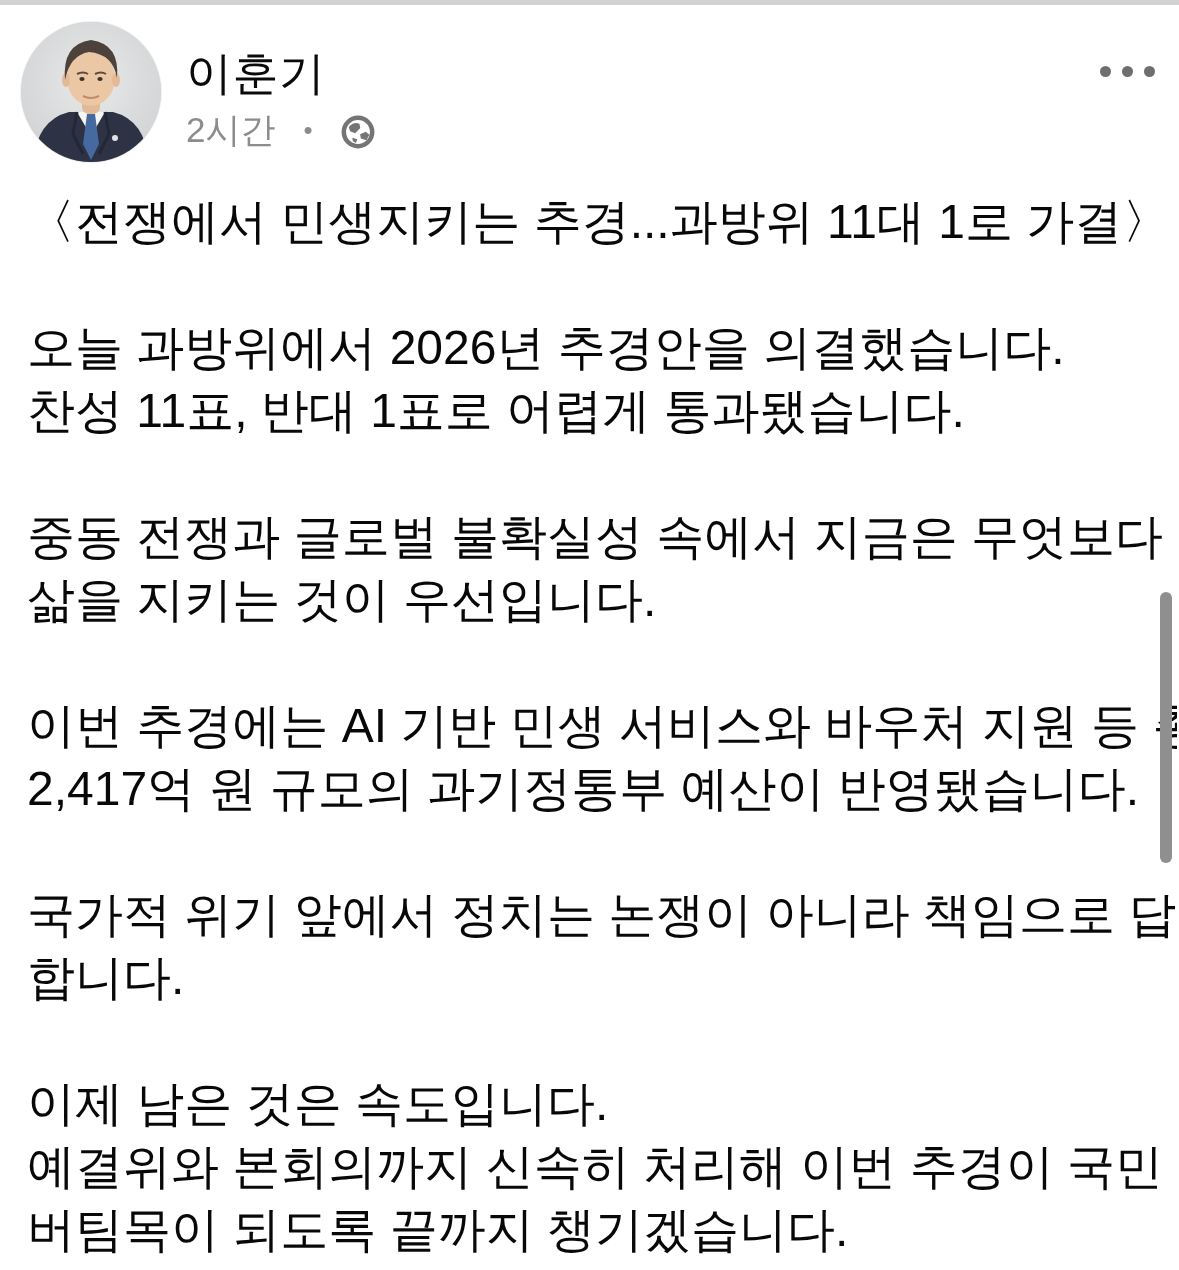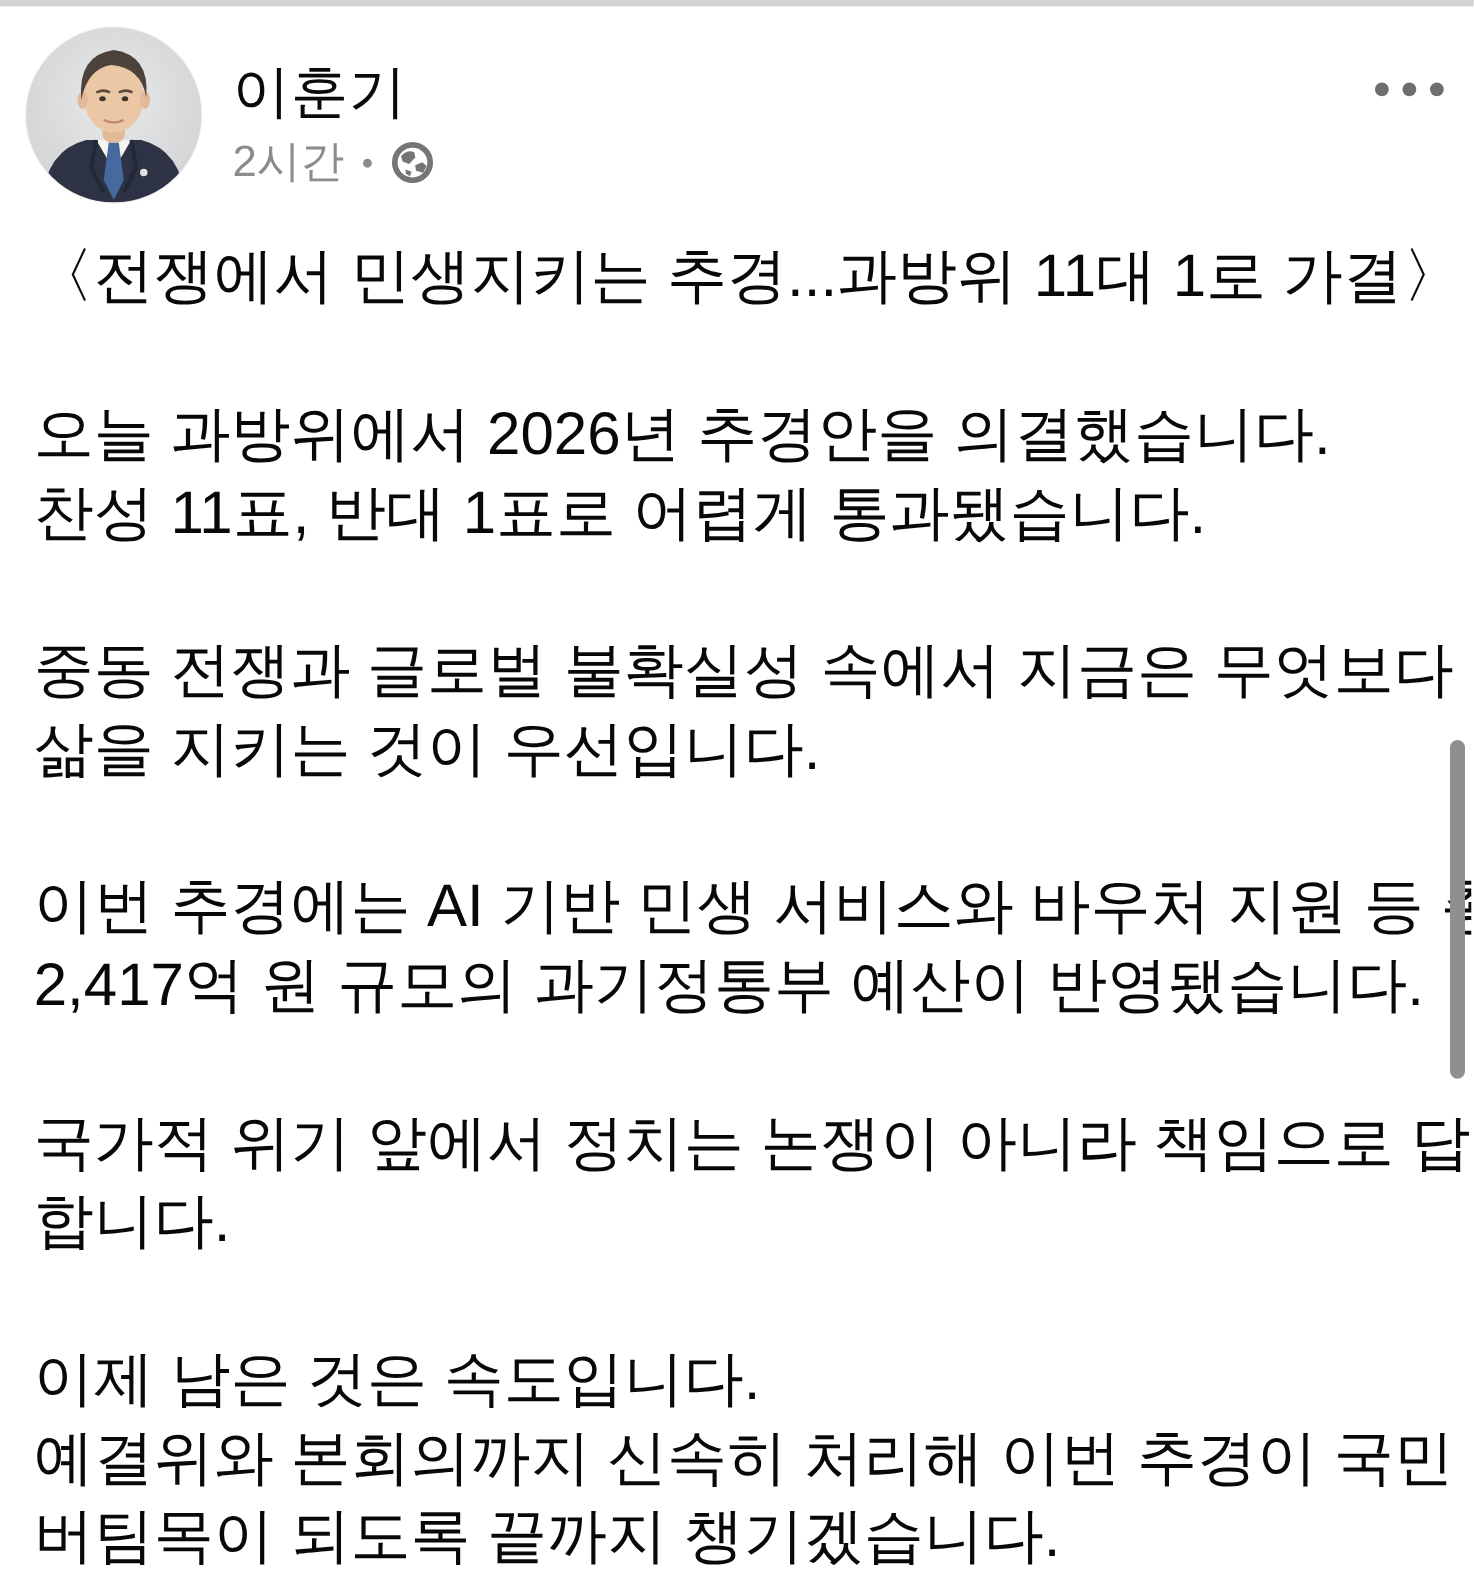--- a/index.html
+++ b/index.html
@@ -26,21 +26,21 @@
   }
   .avatar svg { display: block; width: 140px; height: 140px; }
   .author-name {
     position: absolute; left: 186px; top: 48px;
     font-size: 46px; font-weight: 400;
     color: #0a0a0a; line-height: 1.1;
     letter-spacing: 0.5px;
   }
   .meta-row {
     position: absolute; left: 186px; top: 111px;
-    display: flex; align-items: center; gap: 14px;
+    display: flex; align-items: flex-end; gap: 28px;
     color: #8c8c8c; font-size: 35px; line-height: 38px;
   }
   .meta-dot { font-size: 26px; color: #8c8c8c; }
   .globe { width: 34px; height: 34px; display: block; }
   .more-menu {
     position: absolute; top: 66px; right: 24px;
     display: flex; gap: 11px;
     cursor: pointer;
   }
   .more-menu .dot {

